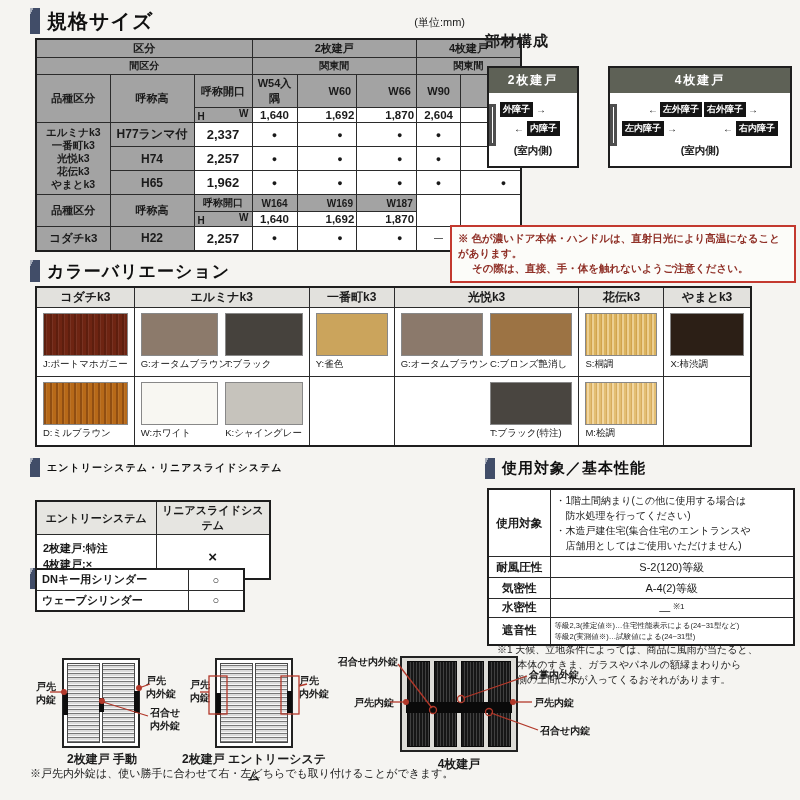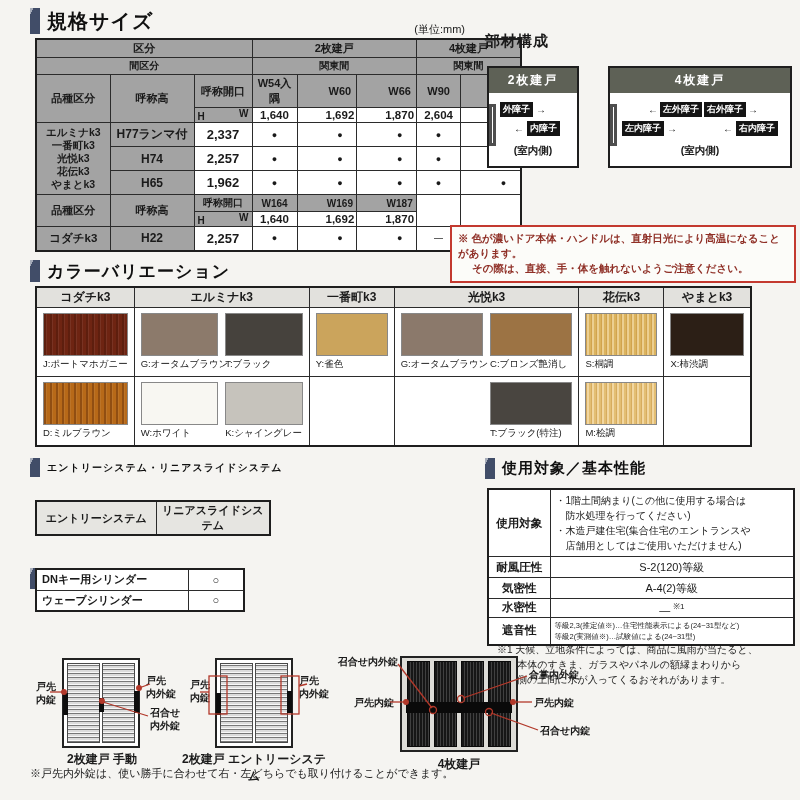--- a/index.html
+++ b/index.html
@@ -102,21 +102,21 @@
 </style>
 </head>
 <body>
 
 <div class="page">
 
   <div class="sec-title t-xl" style="left:30px; top:8px; height:26px;">
     <span class="bar"></span>
     <h2>規格サイズ</h2>
   </div>
-  <div class="unit" style="left:385px; top:22px; width:80px; text-align:right;">(単位:mm)</div>
+  <div class="unit" style="left:385px; top:15px; width:80px; text-align:right;">(単位:mm)</div>
 
   <table class="spec outer">
     <colgroup>
       <col style="width:74px">
         <col style="width:84px">
         <col style="width:58px">
       <col style="width:45px">
         <col style="width:43px">
         <col style="width:44px">
       <col style="width:44px">
@@ -387,20 +387,25 @@
   <table class="etable outer">
     <colgroup>
         <col style="width:120px">
         <col style="width:114px">
       </colgroup>
     <tbody>
         <tr>
       <td class="head">エントリーシステム</td>
       <td class="head">リニアスライドシステム</td>
     </tr>
+    <tr>
+      <td class="val lleft" style="white-space:pre-line">2枚建戸:特注
+4枚建戸:×</td>
+      <td class="val cross">×</td>
+    </tr>
   </tbody>
     </table>
 
   <div class="sec-title t-md" style="left:30px; top:568px; height:21px;">
     <span class="bar"></span>
     <h2>シリンダー錠の区分・位置</h2>
   </div>
   <table class="cyl outer">
     <tbody>
         <tr>

